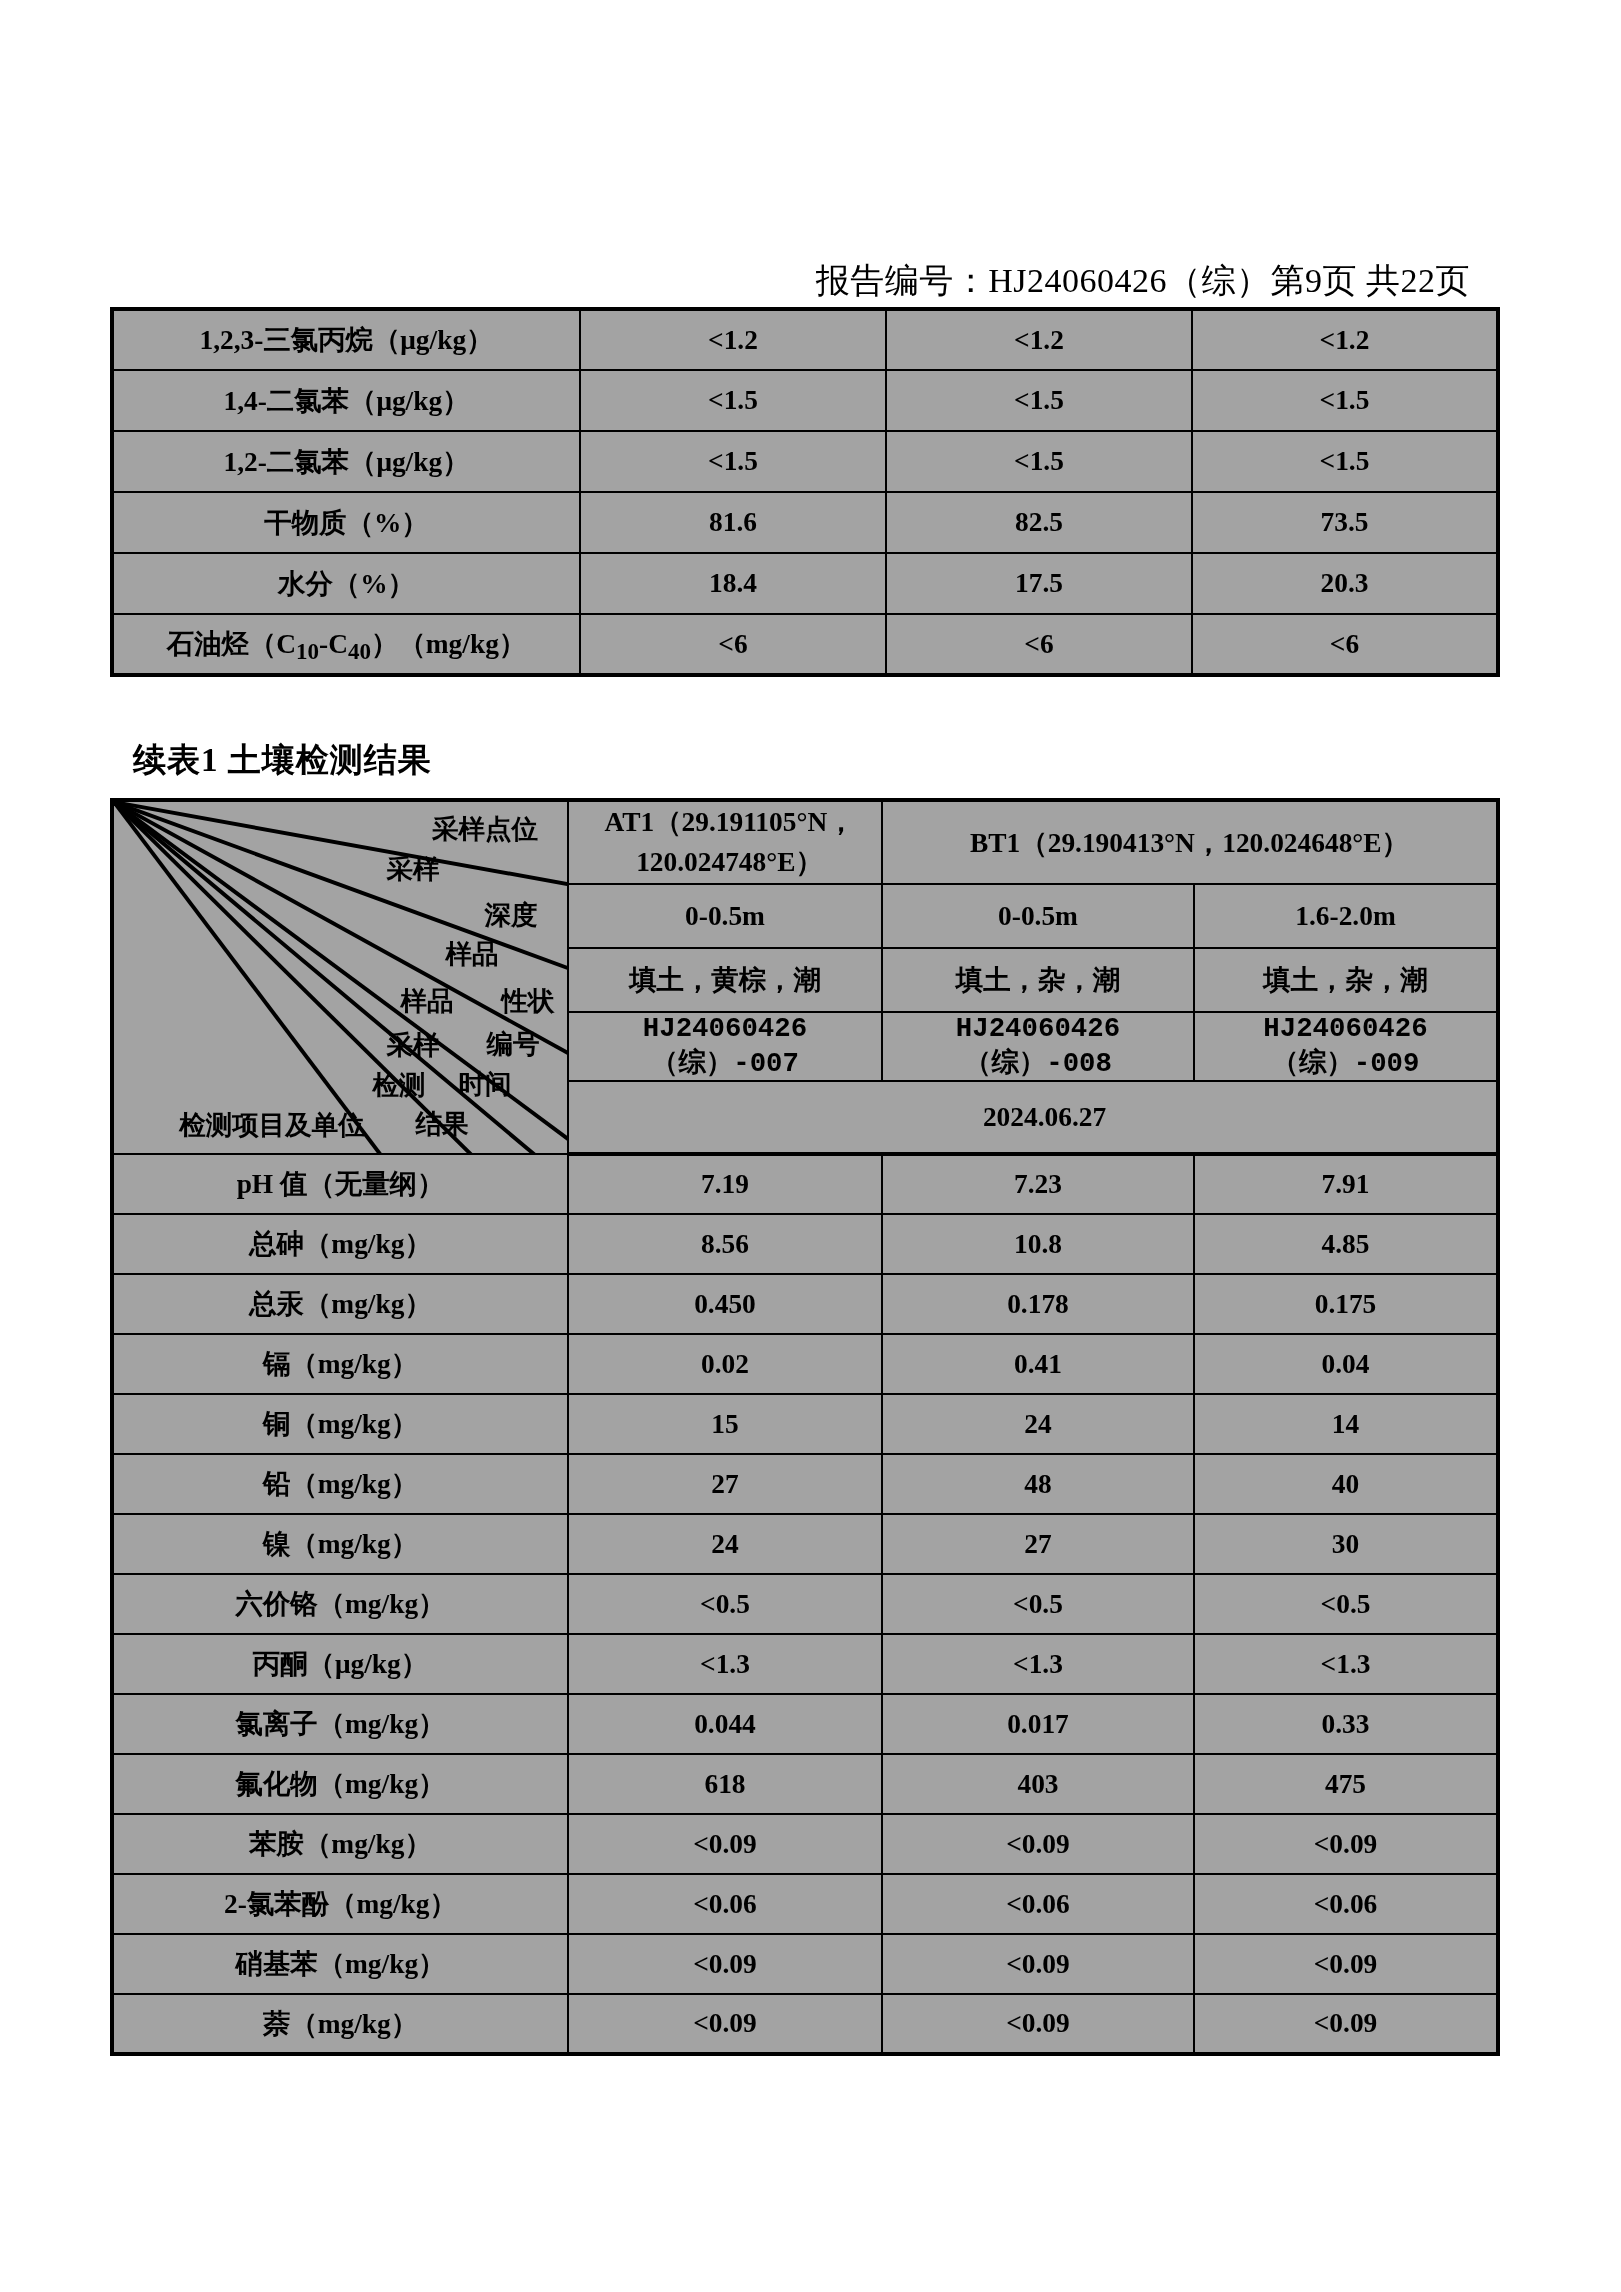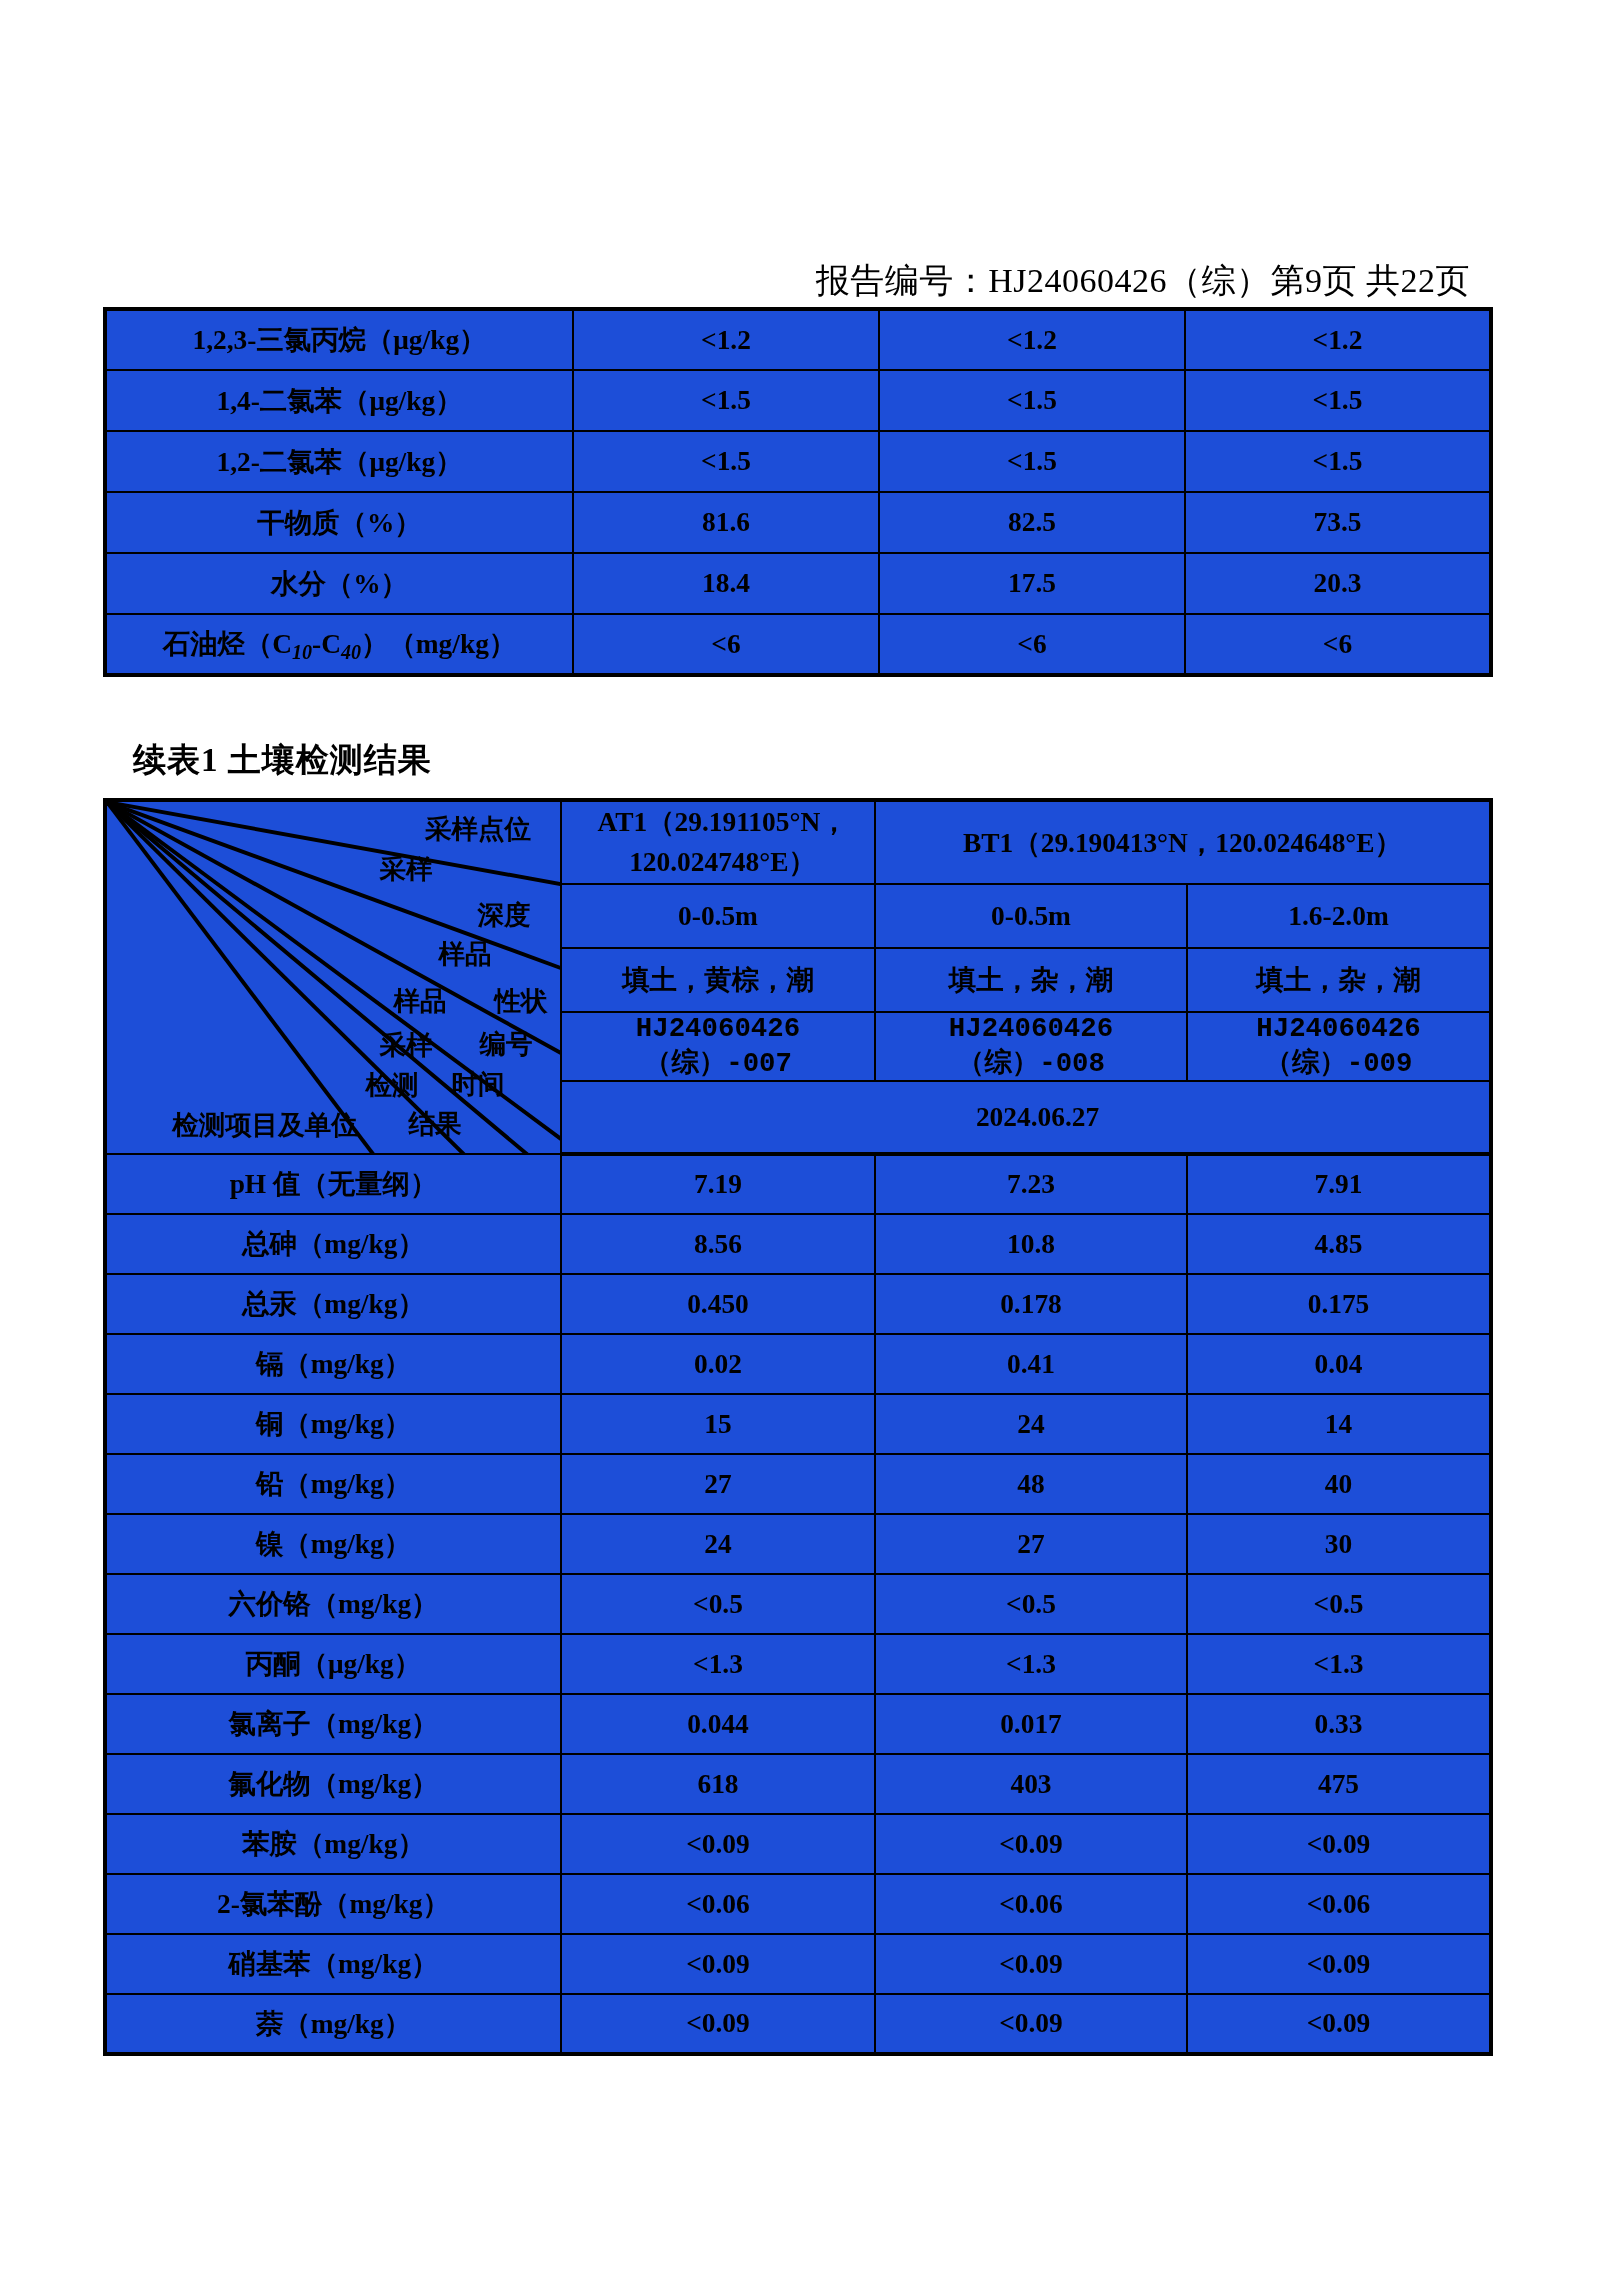--- a/index.html
+++ b/index.html
@@ -13,39 +13,39 @@
     position:absolute;top:258px;left:0;width:1470px;
     text-align:right;font-size:34px;font-weight:normal;
     letter-spacing:0.5px;
   }
   .sub-title{
     position:absolute;top:738px;left:133px;
     font-size:33px;font-weight:bold;letter-spacing:1px;
   }
   table{
     position:absolute;border-collapse:collapse;table-layout:fixed;
-    width:1385px;background:#1d4ed8;
+    width:1385px;background:#a3a3a3;margin-left:7px;
   }
   table,td{border:2px solid #000;}
   table{border-width:4.9px;}
   td{
     text-align:center;vertical-align:middle;
     font-weight:bold;font-size:27.4px;padding:0;
     overflow:hidden;
   }
   #table1{left:103px;top:307px;}
   #table1 tr{height:61px;}
   #table2{left:103px;top:798px;}
   tr.h86{height:84px;}
   tr.h65{height:64px;}
   tr.h83{height:61px;font-family:Liberation Mono, monospace;}
   tr.h74{height:73px;}
   #table2 tbody.body-rows tr{height:60px;}
   td.sep{border-bottom-width:4.9px;padding-left:24px;}
-  sub{font-size:20px;line-height:0;font-style:italic;}
+  sub{font-size:23px;line-height:0;}
   .two-line{line-height:1.45;padding-left:9px;}
   
   td.corner{position:relative;padding:0;}
   td.corner svg{position:absolute;left:0;top:0;display:block;}
   .cl{
     position:absolute;transform:translate(-50%,-50%);
     font-size:26.5px;font-weight:bold;white-space:nowrap;font-family:Liberation Mono, monospace;
   }
 </style>
 </head>

